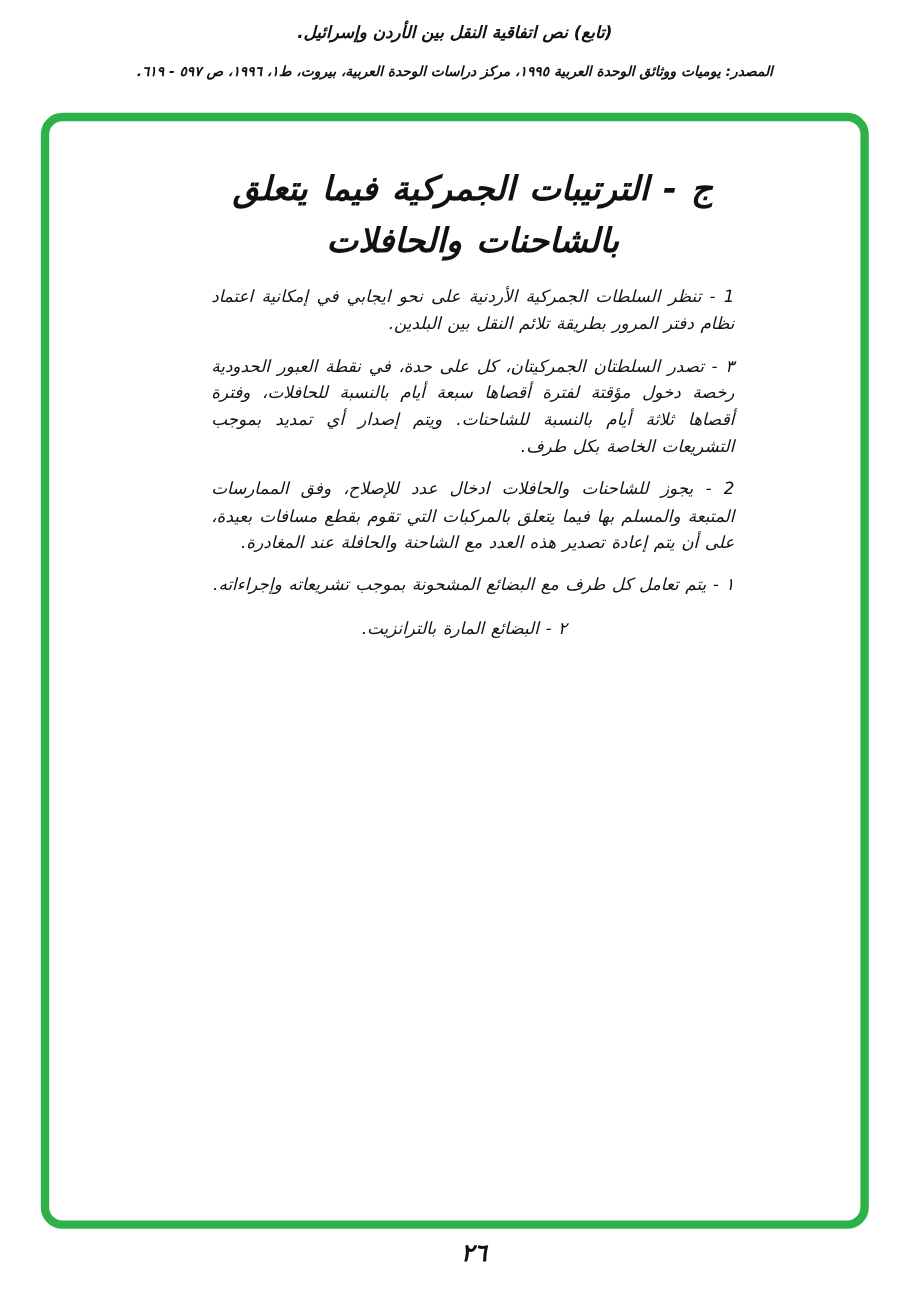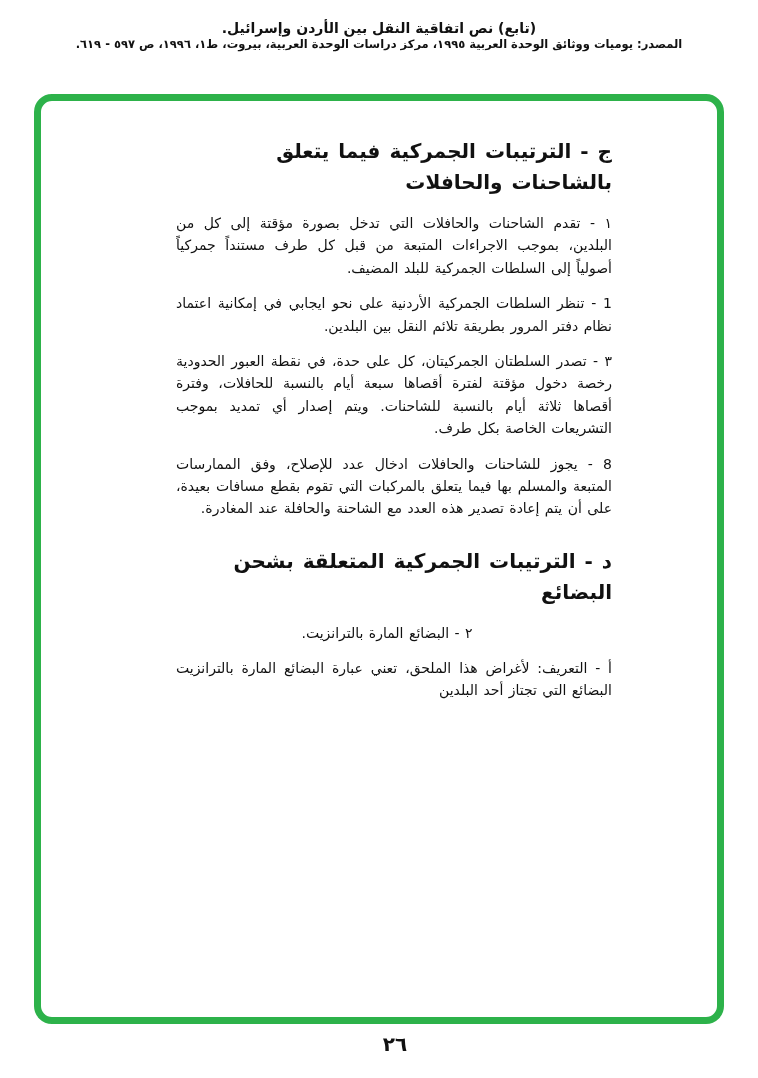--- a/index.html
+++ b/index.html
@@ -1,15 +1,15 @@
 <!DOCTYPE html>
 <html lang="ar"><head>
 <meta charset="utf-8">
 <style>
-  * { margin: 0; padding: 0; box-sizing: border-box; }
+  * { margin: 0; padding: 0; box-sizing: border-box; font-style: italic; }
   html, body { background: #ffffff; }
   body {
     position: relative;
     width: 758px;
     height: 1078px;
     margin: 0 auto;
     font-family: "DejaVu Sans", sans-serif;
     color: #111;
     overflow: hidden;
   }
@@ -19,43 +19,43 @@
     padding-top: 20px;
   }
   .header-line1 {
     font-weight: bold;
     font-size: 14px;
     letter-spacing: 0.2px;
   }
   .header-line2 {
     font-weight: bold;
     font-size: 11.5px;
-    margin-top: 1px;
+    margin-top: 16px;
   }
   .green-frame {
     position: absolute;
     left: 34px;
     top: 94px;
     width: 690px;
     height: 930px;
     border: 7px solid #2db24a;
     border-radius: 18px;
     background: transparent;
   }
   .doc-content {
     position: absolute;
     top: 136px;
     right: 146px;
     width: 436px;
     direction: rtl;
   }
   .section-heading {
-    font-size: 20px;
+    font-size: 28px;
     font-weight: bold;
-    text-align: right;
+    text-align: center;
     line-height: 1.55;
     margin-bottom: 14px;
     word-spacing: 2px;
   }
   .section-heading.second {
     margin-top: 26px;
   }
   .doc-par {
     font-size: 14px;
     line-height: 1.6;
@@ -85,31 +85,29 @@
   <div class="header-line1">(تابع) نص اتفاقية النقل بين الأردن وإسرائيل.</div>
   <div class="header-line2">المصدر: يوميات ووثائق الوحدة العربية ١٩٩٥، مركز دراسات الوحدة العربية، بيروت، ط١، ١٩٩٦، ص ٥٩٧ - ٦١٩.</div>
 </header>
 
 <div class="green-frame" style="border-color: rgb(45, 178, 74);"></div>
 
 <main class="doc-content">
 
   <h2 class="section-heading">ج - الترتيبات الجمركية فيما يتعلق بالشاحنات والحافلات</h2>
 
-  <p class="doc-par">١ - تقدم الشاحنات والحافلات التي تدخل بصورة مؤقتة إلى كل من البلدين، بموجب الاجراءات المتبعة من قبل كل طرف مستنداً جمركياً أصولياً إلى السلطات الجمركية للبلد المضيف.</p>
 
   <p class="doc-par">1 - تنظر السلطات الجمركية الأردنية على نحو ايجابي في إمكانية اعتماد نظام دفتر المرور بطريقة تلائم النقل بين البلدين.</p>
 
   <p class="doc-par">٣ - تصدر السلطتان الجمركيتان، كل على حدة، في نقطة العبور الحدودية رخصة دخول مؤقتة لفترة أقصاها سبعة أيام بالنسبة للحافلات، وفترة أقصاها ثلاثة أيام بالنسبة للشاحنات. ويتم إصدار أي تمديد بموجب التشريعات الخاصة بكل طرف.</p>
 
 
-  <p class="doc-par">8 - يجوز للشاحنات والحافلات ادخال عدد للإصلاح، وفق الممارسات المتبعة والمسلم بها فيما يتعلق بالمركبات التي تقوم بقطع مسافات بعيدة، على أن يتم إعادة تصدير هذه العدد مع الشاحنة والحافلة عند المغادرة.</p>
+  <p class="doc-par">2 - يجوز للشاحنات والحافلات ادخال عدد للإصلاح، وفق الممارسات المتبعة والمسلم بها فيما يتعلق بالمركبات التي تقوم بقطع مسافات بعيدة، على أن يتم إعادة تصدير هذه العدد مع الشاحنة والحافلة عند المغادرة.</p>
 
-  <h2 class="section-heading second">د - الترتيبات الجمركية المتعلقة بشحن البضائع</h2>
 
+  <p class="doc-par">١ - يتم تعامل كل طرف مع البضائع المشحونة بموجب تشريعاته وإجراءاته.</p>
 
   <p class="doc-par short">٢ - البضائع المارة بالترانزيت.</p>
 
-  <p class="doc-par">أ - التعريف: لأغراض هذا الملحق، تعني عبارة البضائع المارة بالترانزيت البضائع التي تجتاز أحد البلدين</p>
 
 </main>
 
 <div class="page-number">٢٦</div>
 
 </body></html>

